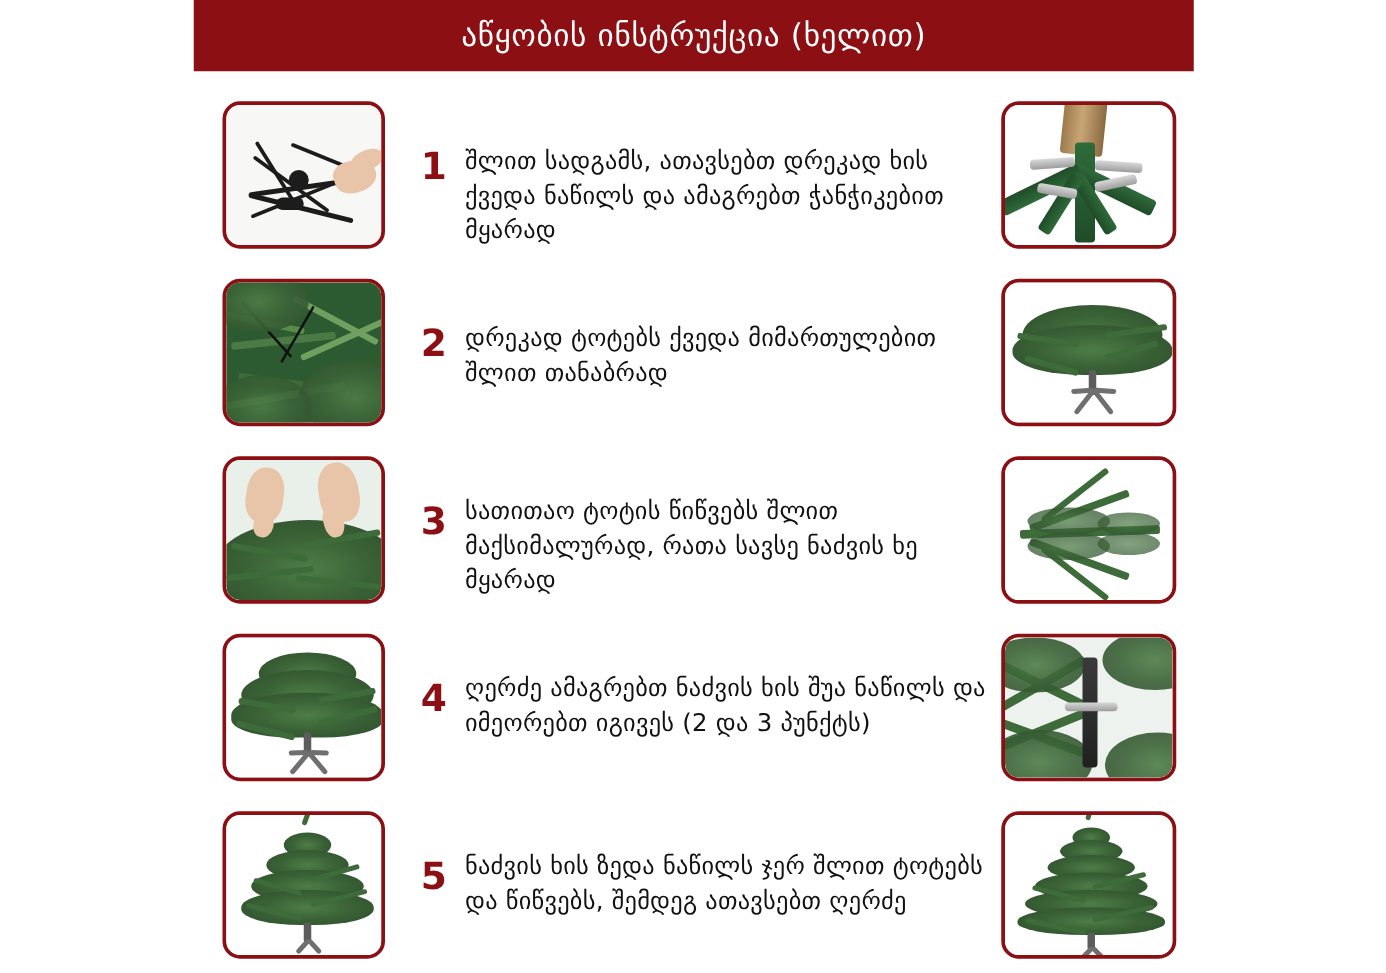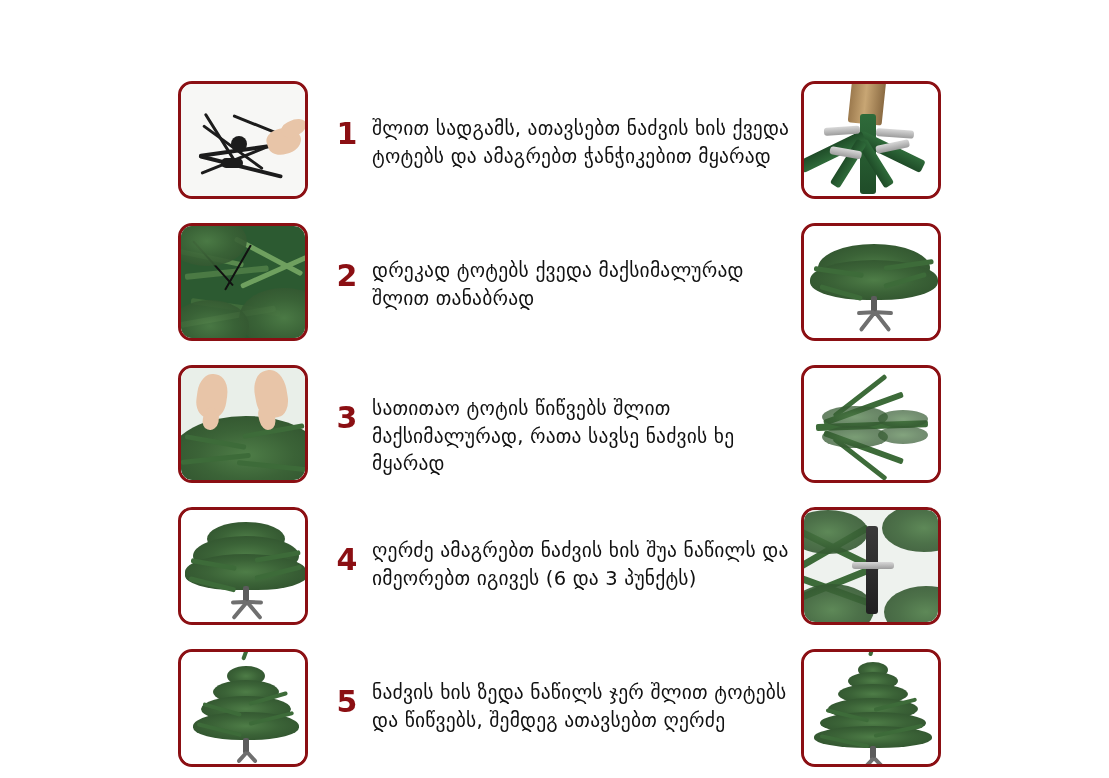--- a/index.html
+++ b/index.html
@@ -170,20 +170,23 @@
     position: absolute;
     background: #5c5c5c;
     border-radius: 2px;
   }
 </style>
 </head>
 <body>
 
 <div id="page">
 
+  <div class="header">
+    <div class="header-title">აწყობის ინსტრუქცია (ხელით)</div>
+  </div>
 
   <div class="steps">
 
     <div class="step-row" style="top:24px;">
 
       <div class="thumb left" style="top:0;">
         <div class="thumb-inner sc s1l">
 
           <div class="bar" style="left:18px;  top:70px; width:92px; height:4px; transform:rotate(-8deg);"></div>
           <div class="bar" style="left:18px;  top:70px; width:86px; height:4px; transform:rotate(14deg);"></div>
@@ -193,21 +196,21 @@
           <div class="bar" style="left:20px;  top:88px; width:80px; height:3px; transform:rotate(-22deg);"></div>
           <div class="bar" style="left:50px;  top:52px; width:16px; height:16px; border-radius:50%;"></div>
           <div class="bar" style="left:40px;  top:74px; width:22px; height:10px; border-radius:5px;"></div>
 
           <div class="hand" style="left:86px; top:44px; width:34px; height:26px; transform:rotate(-18deg);"></div>
           <div class="hand" style="left:100px; top:36px; width:26px; height:16px; transform:rotate(-28deg);"></div>
         </div>
       </div>
 
       <div class="step-num" style="top:38px;">1</div>
-      <div class="step-text" style="top:34px;">შლით სადგამს, ათავსებთ ნაძვის ხის ქვედა ტოტებს და ამაგრებთ ჭანჭიკებით მყარად</div>
+      <div class="step-text" style="top:34px;">შლით სადგამს, ათავსებთ დრეკად ხის ქვედა ნაწილს და ამაგრებთ ჭანჭიკებით მყარად</div>
 
       <div class="thumb right" style="top:0;">
         <div class="thumb-inner sc s1r">
           <div class="woodpost" style="left:46px; top:-6px; width:34px; height:46px; transform:rotate(6deg);"></div>
           <div class="tube" style="left:56px; top:30px; width:16px; height:80px;"></div>
           <div class="tube" style="left:56px; top:46px; width:70px; height:13px; transform:rotate(26deg); transform-origin:0 50%;"></div>
           <div class="tube" style="left:60px; top:46px; width:70px; height:13px; transform:rotate(154deg); transform-origin:0 50%;"></div>
           <div class="tube" style="left:58px; top:52px; width:52px; height:11px; transform:rotate(58deg); transform-origin:0 50%;"></div>
           <div class="tube" style="left:58px; top:52px; width:52px; height:11px; transform:rotate(122deg); transform-origin:0 50%;"></div>
           <div class="bolt" style="left:20px; top:44px; width:36px; height:8px; transform:rotate(-4deg);"></div>
@@ -230,21 +233,21 @@
           <div class="needle" style="left:60px; top:58px; width:72px; height:5px; transform:rotate(-24deg);background:#6fa05f;"></div>
           <div class="bar" style="left:12px; top:14px; width:60px; height:2px; transform:rotate(48deg); background:#111;"></div>
           <div class="bar" style="left:70px; top:18px; width:52px; height:2px; transform:rotate(120deg); background:#111;"></div>
           <div class="pine" style="left:-14px; top:-10px; width:80px; height:50px; opacity:.9;"></div>
           <div class="pine" style="left:58px;  top:62px; width:90px; height:60px; opacity:.9;"></div>
           <div class="pine" style="left:-10px; top:74px; width:78px; height:52px; opacity:.85;"></div>
         </div>
       </div>
 
       <div class="step-num" style="top:38px;">2</div>
-      <div class="step-text" style="top:34px;">დრეკად ტოტებს ქვედა მაქსიმალურად შლით თანაბრად</div>
+      <div class="step-text" style="top:34px;">დრეკად ტოტებს ქვედა მიმართულებით შლით თანაბრად</div>
 
       <div class="thumb right" style="top:0;">
         <div class="thumb-inner sc s2r">
           <div class="pine" style="left:14px; top:18px; width:112px; height:48px;"></div>
           <div class="pine" style="left:6px;  top:34px; width:128px; height:40px; border-radius:50% 50% 45% 45%;"></div>
           <div class="needle" style="left:10px; top:40px; width:50px; height:5px; transform:rotate(8deg);"></div>
           <div class="needle" style="left:80px; top:40px; width:50px; height:5px; transform:rotate(-8deg);"></div>
           <div class="needle" style="left:16px; top:58px; width:44px; height:5px; transform:rotate(16deg);"></div>
           <div class="needle" style="left:80px; top:58px; width:44px; height:5px; transform:rotate(-16deg);"></div>
           <div class="standpole" style="left:67px; top:70px; width:6px; height:20px;"></div>
@@ -303,21 +306,21 @@
           <div class="needle" style="left:74px; top:66px; width:48px; height:5px; transform:rotate(-14deg);"></div>
           <div class="standpole" style="left:62px; top:76px; width:6px; height:18px;"></div>
           <div class="standleg" style="left:64px; top:92px; width:4px; height:22px; transform:rotate(40deg);"></div>
           <div class="standleg" style="left:64px; top:92px; width:4px; height:22px; transform:rotate(-40deg);"></div>
           <div class="standleg" style="left:64px; top:92px; width:4px; height:16px; transform:rotate(88deg);"></div>
           <div class="standleg" style="left:64px; top:92px; width:4px; height:16px; transform:rotate(-88deg);"></div>
         </div>
       </div>
 
       <div class="step-num" style="top:38px;">4</div>
-      <div class="step-text" style="top:30px;">ღერძე ამაგრებთ ნაძვის ხის შუა ნაწილს და იმეორებთ იგივეს (6 და 3 პუნქტს)</div>
+      <div class="step-text" style="top:30px;">ღერძე ამაგრებთ ნაძვის ხის შუა ნაწილს და იმეორებთ იგივეს (2 და 3 პუნქტს)</div>
 
       <div class="thumb right" style="top:0;">
         <div class="thumb-inner sc s4r">
           <div class="needle" style="left:-8px; top:16px; width:80px; height:7px; transform:rotate(26deg);"></div>
           <div class="needle" style="left:64px; top:14px; width:80px; height:7px; transform:rotate(150deg);"></div>
           <div class="needle" style="left:-8px; top:86px; width:88px; height:7px; transform:rotate(-22deg);"></div>
           <div class="needle" style="left:66px; top:90px; width:84px; height:7px; transform:rotate(200deg);"></div>
           <div class="pine" style="left:-16px; top:0px;  width:80px; height:44px; opacity:.9;"></div>
           <div class="pine" style="left:78px;  top:-6px; width:84px; height:48px; opacity:.9;"></div>
           <div class="pine" style="left:-14px; top:74px; width:84px; height:52px; opacity:.9;"></div>

